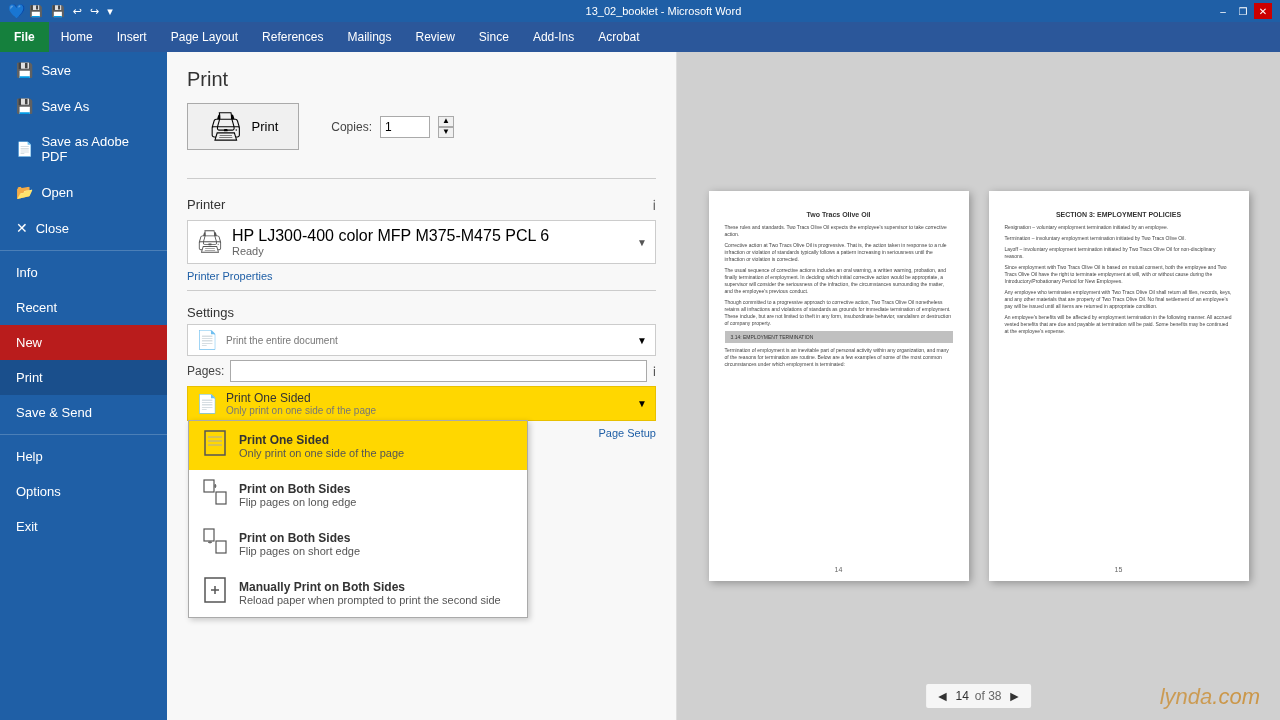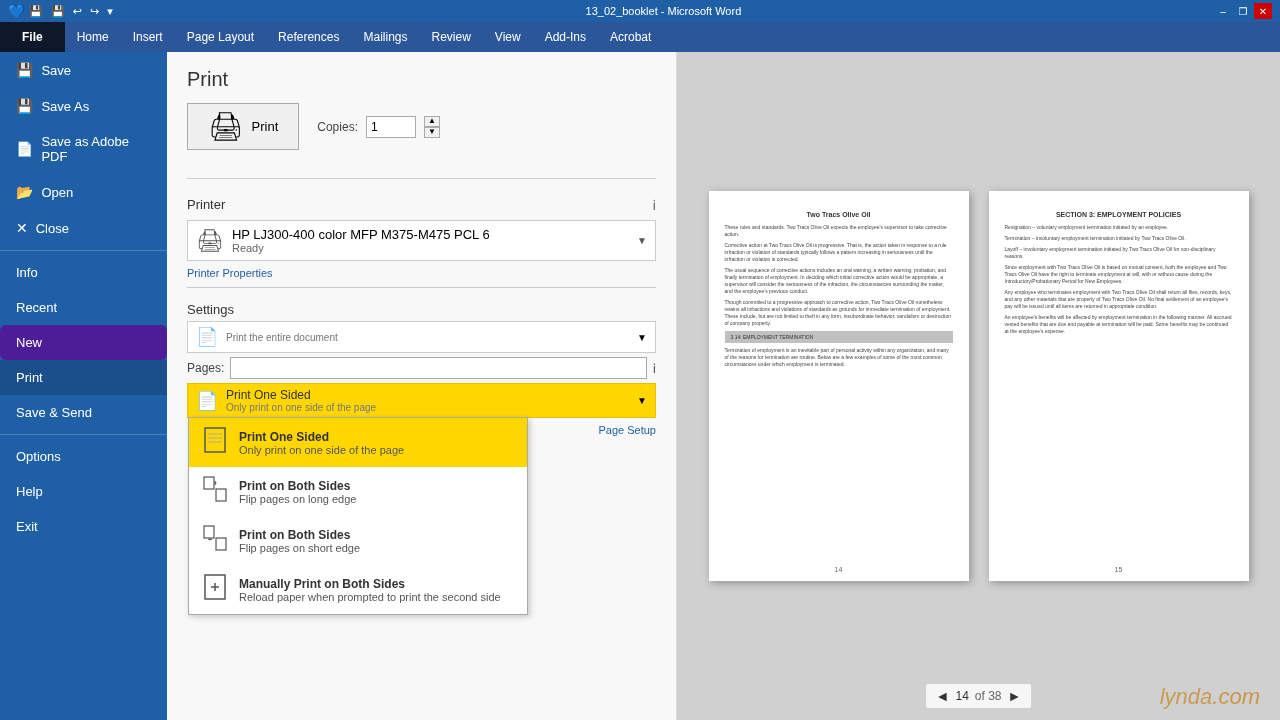--- a/index.html
+++ b/index.html
@@ -23,21 +23,21 @@
     .ribbon { background: #2b579a; height: 30px; display: flex; align-items: stretch; }
     .ribbon-tab {
       padding: 0 12px;
       color: white;
       font-size: 12px;
       display: flex;
       align-items: center;
       cursor: pointer;
       border-bottom: none;
     }
-    .ribbon-tab.file-tab { background: #0f172a; padding: 0 22px; font-weight: bold; }
+    .ribbon-tab.file-tab { background: #15803d; padding: 0 14px; font-weight: bold; }
 
     
     .main-layout { display: flex; height: calc(720px - 52px); }
 
     
     .backstage-sidebar {
       width: 167px;
       background: #1f5fa6;
       color: white;
       display: flex;
@@ -46,21 +46,21 @@
     }
     .backstage-item {
       padding: 10px 16px;
       cursor: pointer;
       font-size: 13px;
       display: flex;
       align-items: center;
       gap: 8px;
     }
     .backstage-item.active { background: #1a4f8c; }
-    .backstage-item.highlighted { background: #4c1d95; border-radius: 6px; }
+    .backstage-item.highlighted { background: #b91c1c; }
     .backstage-icon { font-size: 14px; }
 
     
     .print-panel {
       width: 510px;
       background: #f8f8f8;
       padding: 0;
       overflow-y: auto;
       flex-shrink: 0;
       border-right: 1px solid #ddd;
@@ -83,21 +83,21 @@
     .print-btn {
       background: #f0f0f0;
       border: 1px solid #aaa;
       padding: 6px 20px;
       font-size: 13px;
       cursor: pointer;
       display: flex;
       align-items: center;
       gap: 8px;
     }
-    .copies-label { font-size: 12px; color: #444; margin-left: 10px; }
+    .copies-label { font-size: 12px; color: #444; margin-left: 24px; }
     .copies-input {
       width: 50px;
       height: 22px;
       border: 1px solid #aaa;
       padding: 0 4px;
       font-size: 12px;
     }
     .stepper { display: flex; flex-direction: column; }
     .stepper-btn { width: 16px; height: 11px; background: #f0f0f0; border: 1px solid #aaa; cursor: pointer; display: flex; align-items: center; justify-content: center; font-size: 8px; line-height: 1; }
 
@@ -110,21 +110,21 @@
       border: 1px solid #ccc;
       background: white;
       padding: 6px 8px;
       display: flex;
       align-items: center;
       gap: 8px;
       position: relative;
     }
     .printer-icon { font-size: 22px; color: #555; }
     .printer-info { flex: 1; }
-    .printer-name { font-size: 13px; color: #000; }
+    .printer-name { font-size: 16px; color: #000; }
     .printer-status { font-size: 11px; color: #666; }
     .dropdown-arrow { font-size: 10px; color: #555; cursor: pointer; }
 
     .printer-props-link {
       text-align: left;
       margin: 0 20px 8px;
       color: #1f5fa6;
       font-size: 11px;
       cursor: pointer;
     }
@@ -292,21 +292,21 @@
 </div>
 
 <div class="ribbon">
   <div class="ribbon-tab file-tab">File</div>
   <div class="ribbon-tab">Home</div>
   <div class="ribbon-tab">Insert</div>
   <div class="ribbon-tab">Page Layout</div>
   <div class="ribbon-tab">References</div>
   <div class="ribbon-tab">Mailings</div>
   <div class="ribbon-tab">Review</div>
-  <div class="ribbon-tab">View</div>
+  <div class="ribbon-tab">Since</div>
   <div class="ribbon-tab">Add-Ins</div>
   <div class="ribbon-tab">Acrobat</div>
 </div>
 
 <div class="main-layout">
 
   <div class="backstage-sidebar">
     <div class="backstage-item">
       <span class="backstage-icon">💾</span>
       <span>Save</span>
@@ -338,24 +338,24 @@
       <span>New</span>
     </div>
     <div class="backstage-item active">
       <span>Print</span>
     </div>
     <div class="backstage-item">
       <span>Save &amp; Send</span>
     </div>
     <div style="height:1px;background:rgba(255,255,255,0.2);margin:4px 0;"></div>
     <div class="backstage-item">
+      <span>Help</span>
+    </div>
+    <div class="backstage-item">
       <span>Options</span>
-    </div>
-    <div class="backstage-item">
-      <span>Help</span>
     </div>
     <div class="backstage-item">
       <span>Exit</span>
     </div>
   </div>
 
   <div class="print-panel">
     <div class="print-header">
       <div class="print-title">Print</div>
       <div class="print-copies-row">

